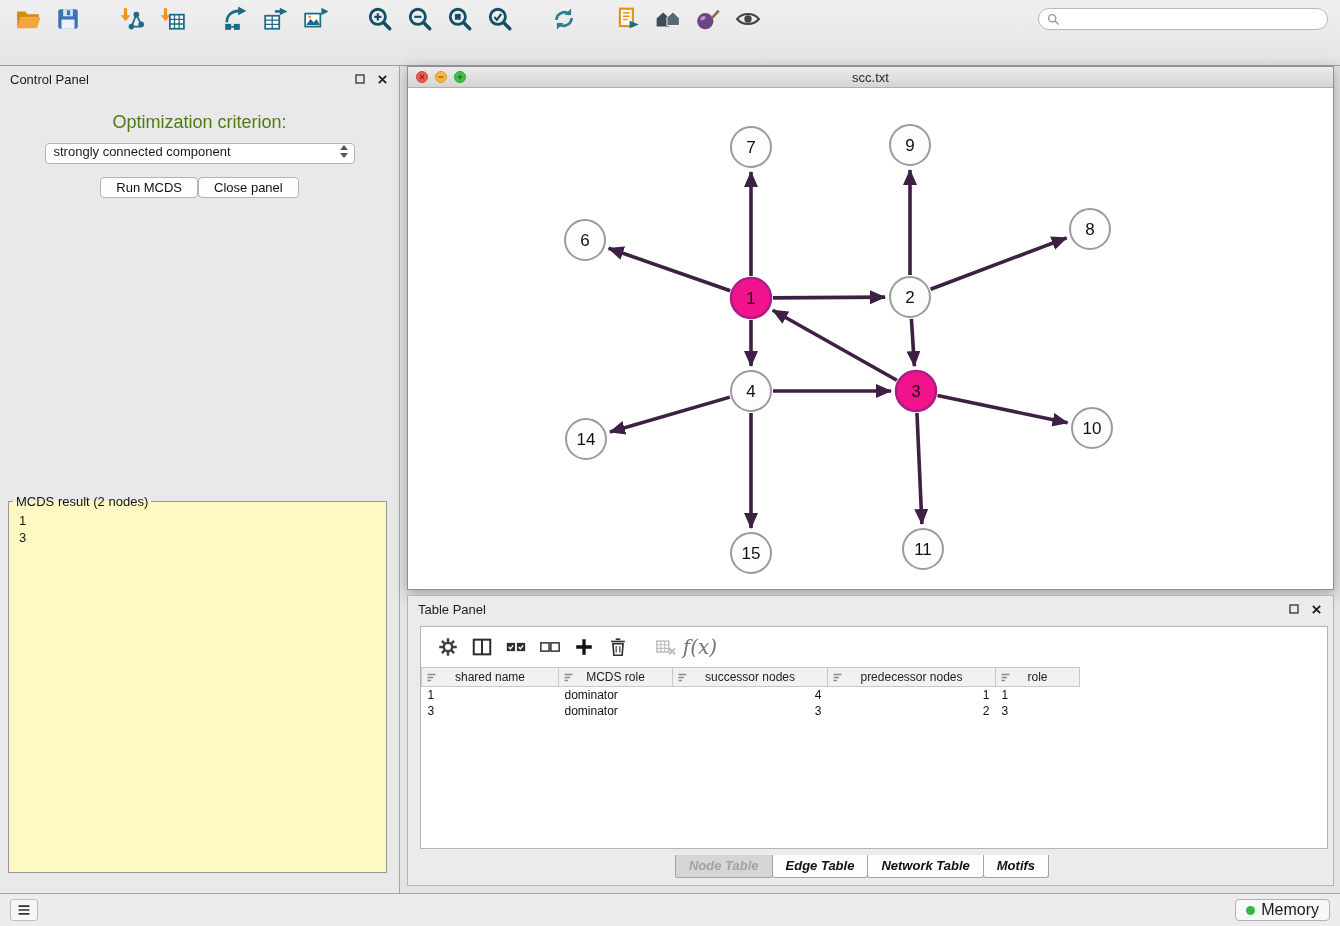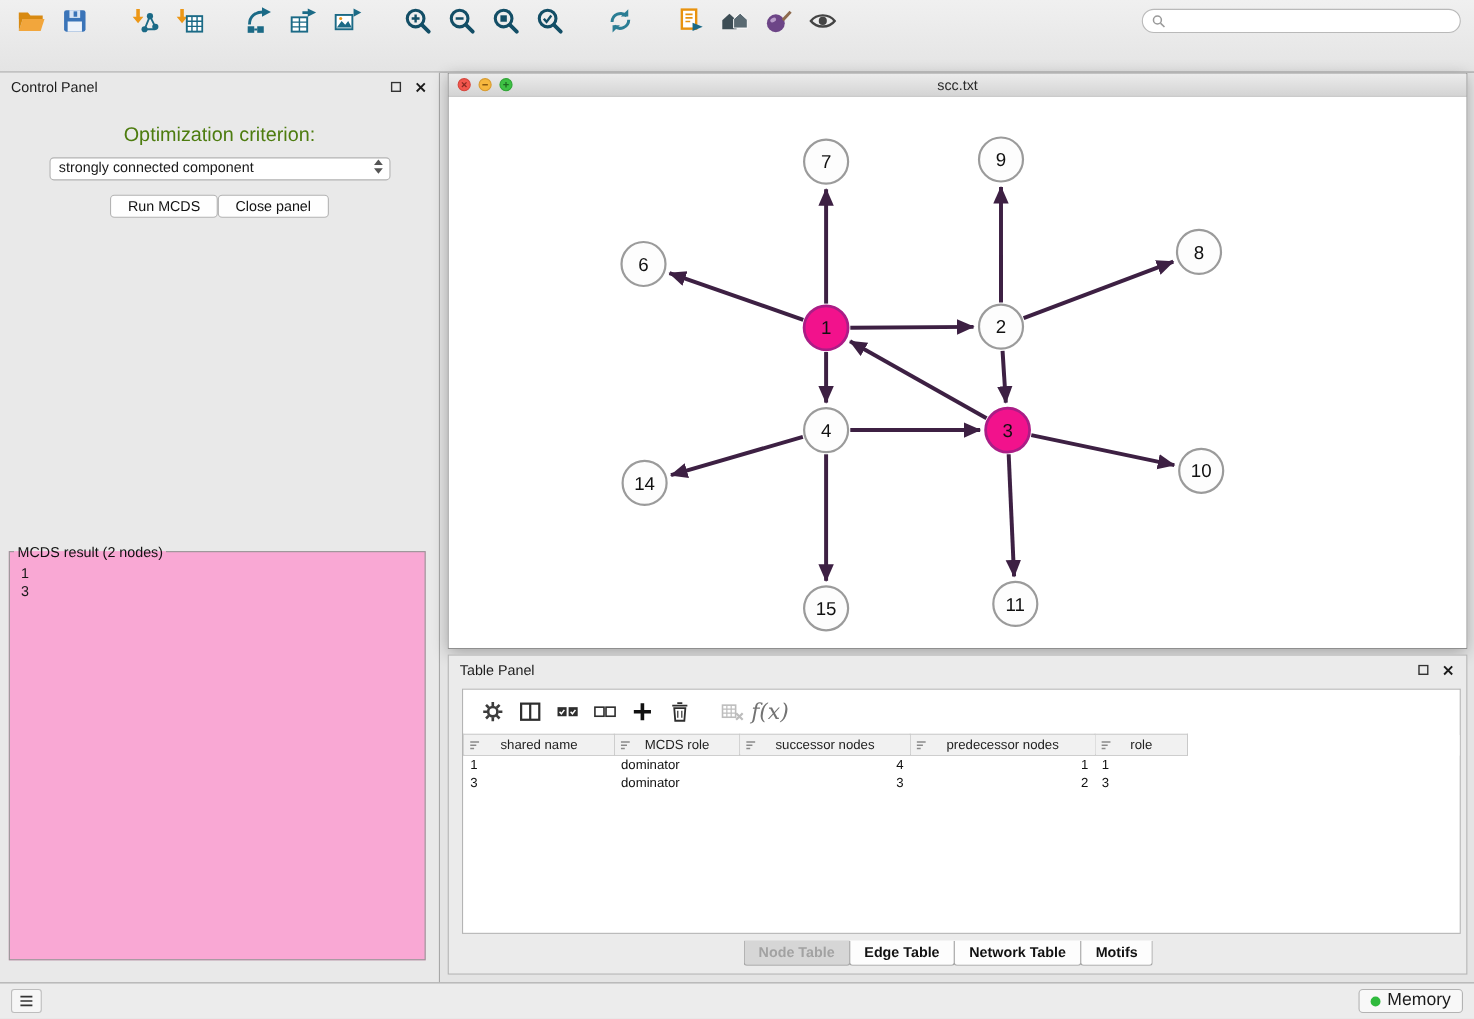--- a/index.html
+++ b/index.html
@@ -36,21 +36,21 @@
   .opt-label { font-size:18px; margin-bottom:10px; color:#4d7c0f; }
   .dropdown { width:310px; height:21px; margin:0 auto; background:#fff;
     border:1px solid #b3b3b3; border-radius:4px; display:flex; align-items:flex-start;
     padding:0 5px 0 8px; font-size:13px; }
   .dropdown .dd-value { flex:1; text-align:left; }
   .btn-row { display:flex; justify-content:center; margin-top:13px; }
   .push-btn { height:21px; padding:0 15px; background:#fefefe; border:1px solid #b3b3b3;
     border-radius:4px; font-size:13px; font-family:"Liberation Sans",sans-serif; color:#111; cursor:default;
     display:flex; align-items:center; }
   .result-box { position:absolute; left:8px; right:12px; top:428px; bottom:20px;
-    background:#f9a8d4; border:1px solid #979797; margin:0; padding:2px 0 0 0; }
+    background:#fef9c3; border:1px solid #979797; margin:0; padding:2px 0 0 0; }
   .result-box legend { font-size:13px; padding:0 3px; margin-left:4px; color:#111; }
   .result-lines { text-align:left; padding:1px 10px; font-size:13px; line-height:17px; }
   
   .network-window { position:absolute; left:407px; top:66px; width:927px; height:524px;
     background:#fff; border:1px solid #8f8f8f; box-shadow:0 4px 14px rgba(0,0,0,.3); }
   .net-titlebar { height:21px; background:linear-gradient(#ececec,#d4d4d4);
     border-bottom:1px solid #aeaeae; position:relative; display:flex; align-items:center; padding:2px 8px; }
   .traffic { display:flex; gap:7px; }
   .tl { width:12px; height:12px; border-radius:50%; display:flex; align-items:center; justify-content:center; cursor:default; }
   .tl.red { background:#f2564d; border:1px solid #d6453c; }
@@ -66,21 +66,21 @@
   .table-toolbar { height:40px; display:flex; align-items:center; padding:0 10px; }
   .tt-btn { width:34px; height:30px; display:flex; align-items:center; justify-content:center; cursor:default; }
   .tt-gap { width:14px; }
   .fx-text { font-family:"DejaVu Serif", serif; font-style:italic; font-size:20px; color:#737373; }
   table.data-table { border-collapse:collapse; width:100%; font-size:12px; table-layout:fixed; }
   table.data-table th { background:#f1f1f1; border:1px solid #c9c9c9; height:19px;
     font-weight:normal; font-size:12px; color:#222; position:relative; text-align:center; padding:0 4px; cursor:default; }
   table.data-table th .col-ic { position:absolute; left:4px; top:4px; }
   table.data-table td { height:16px; padding:0 6px; font-size:12px; color:#111; cursor:default; }
   td.al-right { text-align:right; padding-right:14px; }
-  .tp-tabs { position:absolute; left:0; right:16px; bottom:7px; display:flex; justify-content:center; }
+  .tp-tabs { position:absolute; left:0; right:16px; bottom:7px; display:flex; justify-content:center;font-style:italic; }
   .tp-tab { border:1px solid #a3a3a3; border-top:none; background:#fdfdfd; color:#111;
     padding:3px 13px 4px; font-size:13px; font-weight:bold; margin-left:-1px; border-radius:0 0 3px 3px; cursor:default; }
   .tp-tab.selected { background:#d6d6d6; color:#a2a2a2; }
   
   .status-bar { position:absolute; left:0; right:0; bottom:0; height:33px; background:#ececec;
     border-top:1px solid #a5a5a5; display:flex; align-items:center; justify-content:space-between; padding:0 10px; }
   .menu-btn { width:28px; height:22px; background:#f6f6f6; border:1px solid #bdbdbd; border-radius:3px;
     display:flex; align-items:center; justify-content:center; cursor:default; }
   .memory-btn { height:22px; background:#f8f8f8; border:1px solid #b3b3b3; border-radius:4px;
     display:flex; align-items:center; gap:6px; padding:0 10px; font-size:16px; cursor:default; }

